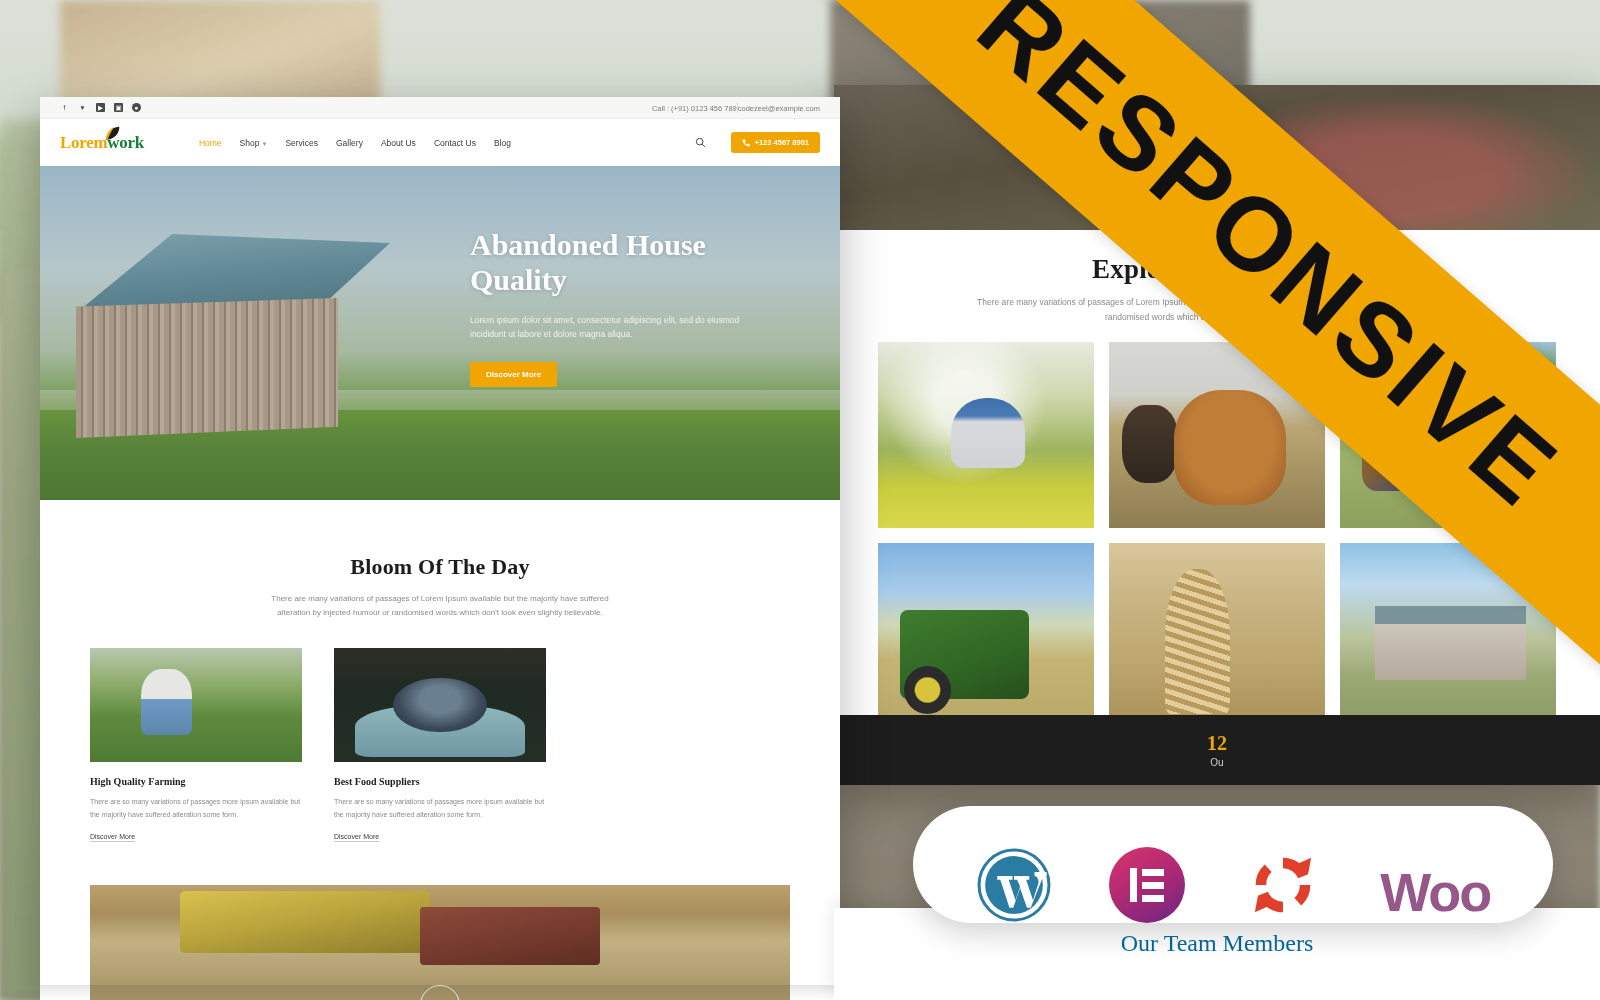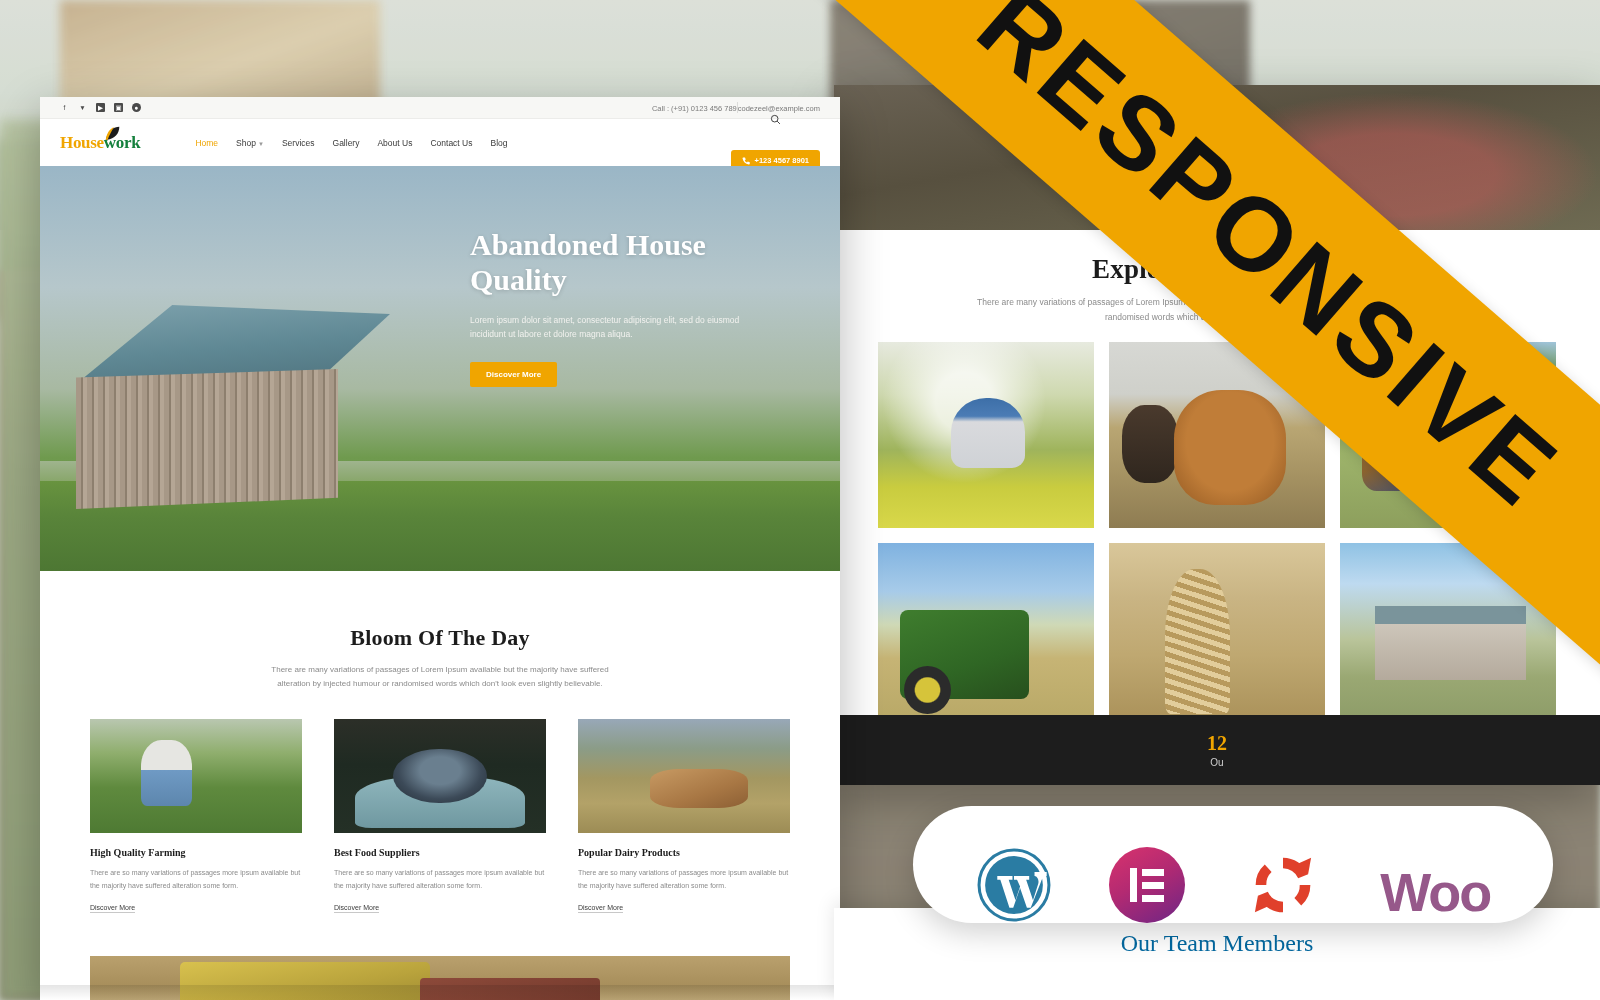--- a/index.html
+++ b/index.html
@@ -163,31 +163,31 @@
   .logo { font-family:"Liberation Serif", serif; font-size:17px; font-weight:700; letter-spacing:-.3px; position:relative; }
   .logo .a { color:#f0a500; }
   .logo .b { color:#15803d; }
   .leaf {
     position:absolute; left:44px; top:-7px; width:17px; height:15px;
   }
   .menu { display:flex; gap:18px; margin-left:55px; font-size:8.5px; color:#3a3a3a; align-items:center; }
   .menu .item { white-space:nowrap; }
   .menu .active { color:#f0a500; }
   .caret { font-size:6px; color:#9a9a9a; margin-left:2px; }
-  .nav-right { margin-left:auto; display:flex; align-items:center; gap:25px;flex-direction:column; }
+  .nav-right { margin-left:auto; display:flex; align-items:center; gap:25px; }
   .search-ic { width:11px; height:11px; }
   .phone-btn {
     background:#f0a500; color:#fff; font-size:7.5px; font-weight:700;
     padding:6px 11px; border-radius:3px; display:flex; align-items:center; gap:5px;
     white-space:nowrap;
   }
 
   
   .hero {
-    height:405px; position:relative; overflow:hidden;
+    height:334px; position:relative; overflow:hidden;
     background:linear-gradient(180deg,#9ab6c6 0%,#b6c7cb 30%,#a8b9a2 55%,#6f9a4e 72%,#5f8f44 100%);
   }
   .hero .barn {
     position:absolute; left:20px; bottom:66px; width:330px; height:200px;
   }
   .hero .roof {
     position:absolute; left:0; top:0; width:330px; height:76px;
     background:linear-gradient(175deg,#7ea2ad 0%,#5f8894 55%,#4f737e 100%);
     clip-path:polygon(6% 100%, 34% 0%, 100% 12%, 78% 100%);
   }
@@ -358,21 +358,21 @@
     </div>
     <div class="right">
       <span>Call : (+91) 0123 456 789</span>
       <span class="sep"></span>
       <span>codezeel@example.com</span>
     </div>
   </div>
 
   <div class="navbar">
     <div class="logo">
-      <span class="a">House</span><span class="b">work</span>
+      <span class="a">Lorem</span><span class="b">work</span>
       <svg class="leaf" viewBox="0 0 24 22">
         <path d="M2 20 C6 6 14 1 22 1 C22 11 15 19 4 20 Z" fill="#1c1c1c"></path>
         <path d="M2 20 C4 9 9 4 14 2 C10 9 7 14 5 20 Z" fill="#f0a500"></path>
       </svg>
     </div>
 
     <div class="menu">
       <span class="item active">Home</span>
       <span class="item"><span>Shop</span><span class="caret">▼</span></span>
       <span class="item">Services</span>
@@ -423,26 +423,20 @@
         <h3>High Quality Farming</h3>
         <p>There are so many variations of passages more ipsum available but the majority have suffered alteration some form.</p>
         <a>Discover More</a>
       </div>
       <div class="card">
         <div class="card-img ph-berry"></div>
         <h3>Best Food Suppliers</h3>
         <p>There are so many variations of passages more ipsum available but the majority have suffered alteration some form.</p>
         <a>Discover More</a>
       </div>
-      <div class="card">
-        <div class="card-img ph-dairy"></div>
-        <h3>Popular Dairy Products</h3>
-        <p>There are so many variations of passages more ipsum available but the majority have suffered alteration some form.</p>
-        <a>Discover More</a>
-      </div>
     </div>
   </div>
 
   <div class="harvest">
     <div class="machine"></div>
     <div class="cart"></div>
     <div class="ring"></div>
   </div>
 </div>
 

